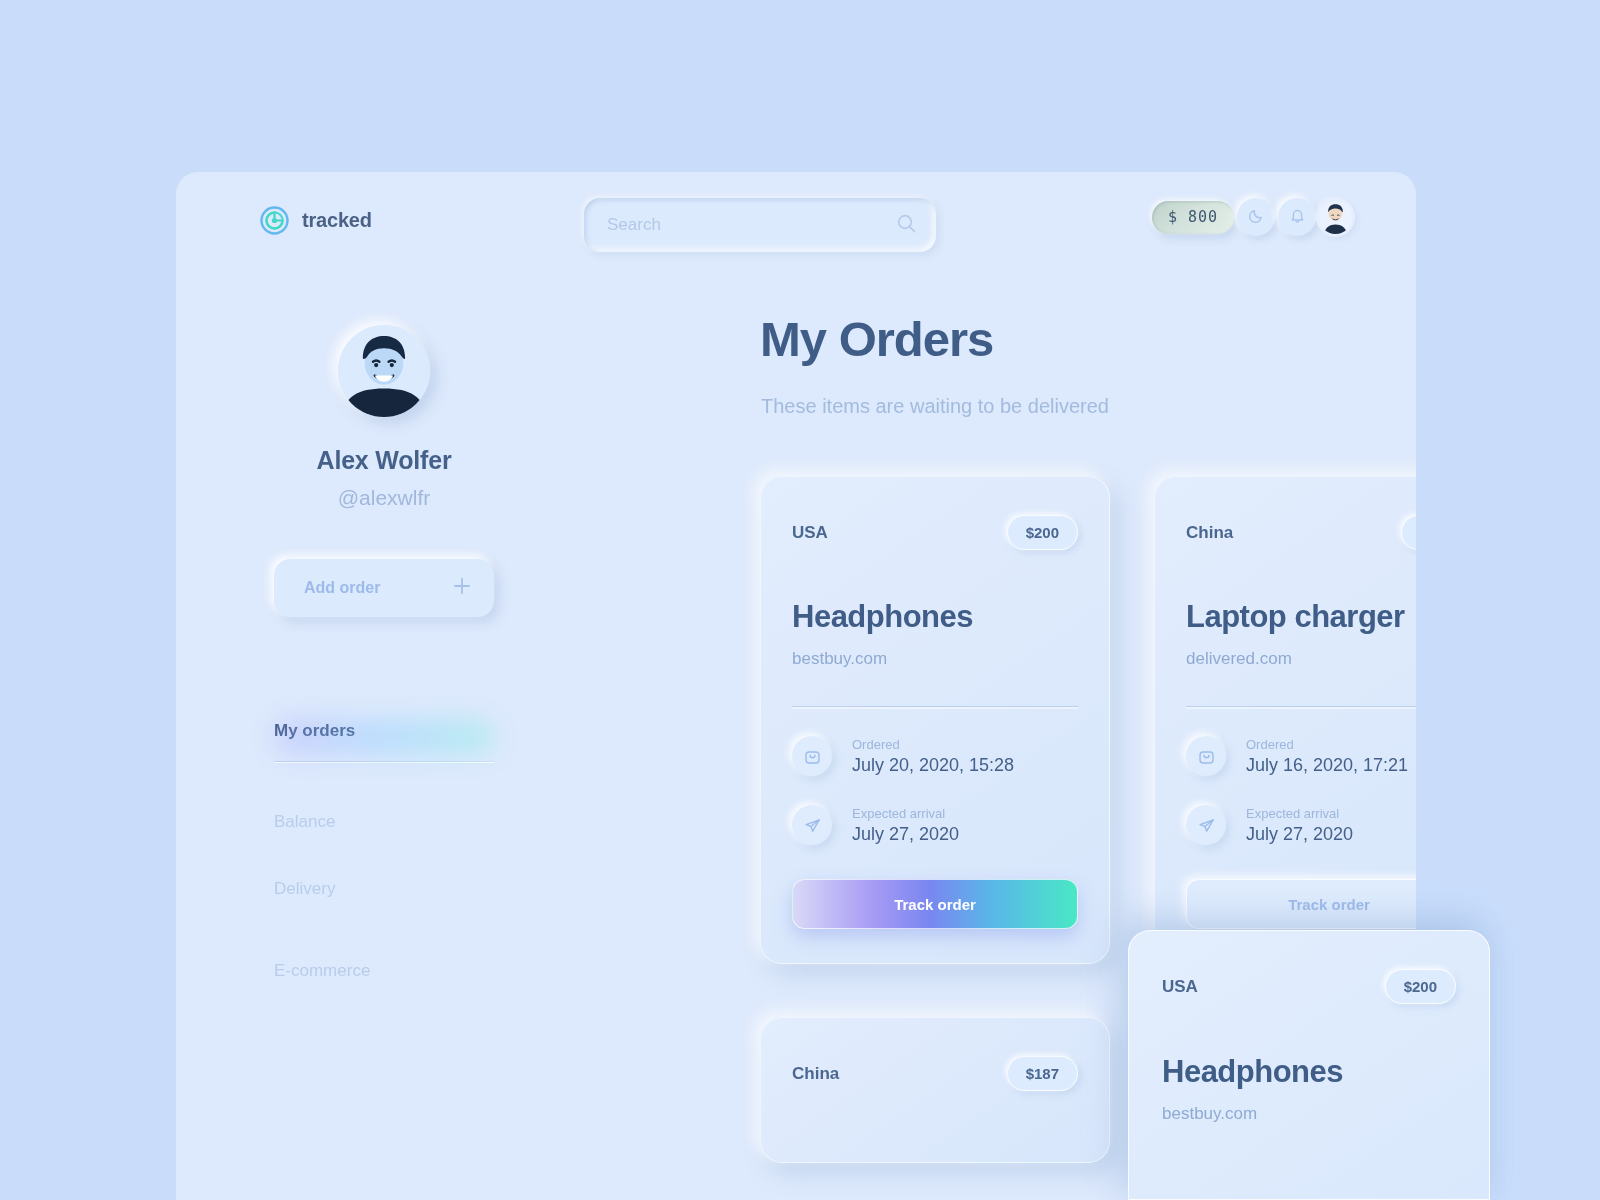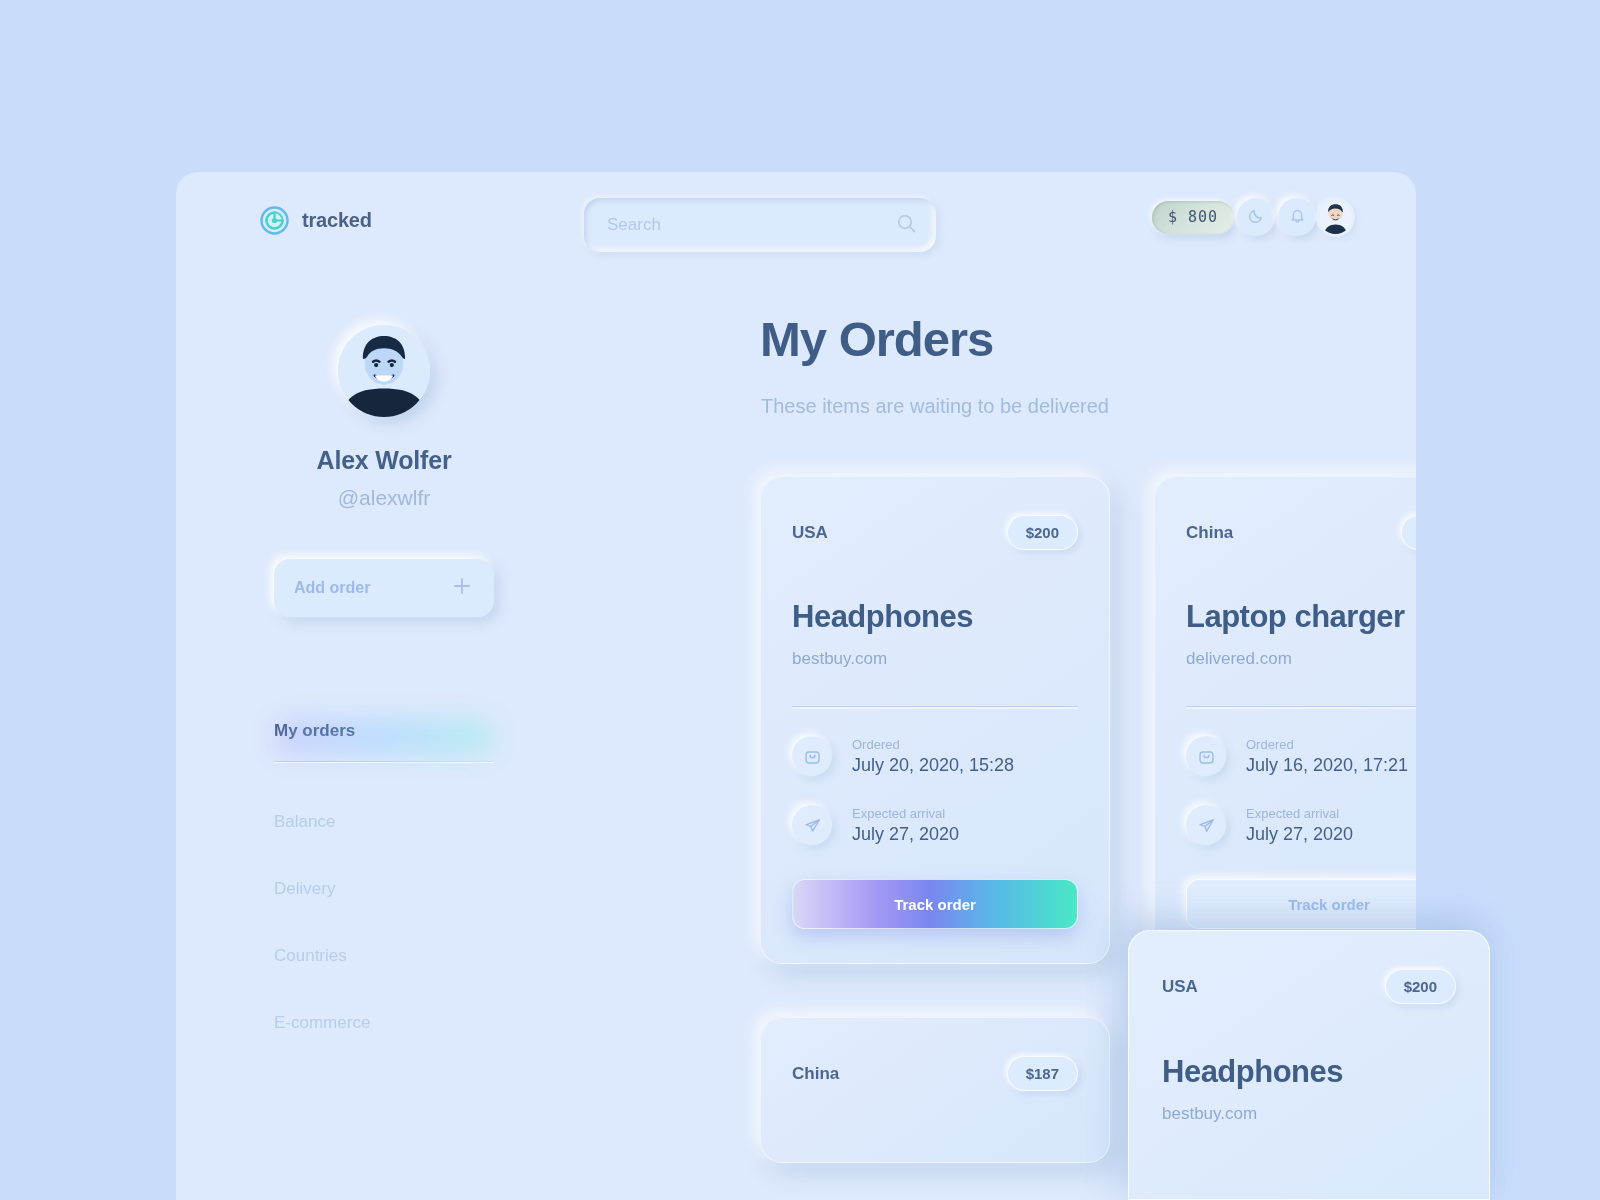--- a/index.html
+++ b/index.html
@@ -107,21 +107,21 @@
   .profile-handle {
     margin-top: 11px; font-size: 21px; color: #9fb8dc;
   }
   .add-order {
     margin: 49px auto 0; width: 220px; height: 58px;
     border-radius: 16px; background: #dceafd; border: 0; cursor: pointer;
     box-shadow:
       -4px -4px 9px rgba(255,255,255,.92),
       5px 5px 12px rgba(148,176,214,.35);
     display: flex; align-items: center; justify-content: space-between;
-    padding: 0 22px 0 20px;
+    padding: 0 22px 0 30px;
     font-family: inherit; font-size: 16px; font-weight: 700; color: #9dbaea;
   }
   .add-glow {
     position: absolute; left: 98px; top: 448px;
     width: 220px; height: 34px; border-radius: 20px;
     background: linear-gradient(90deg, rgba(170,160,255,.45), rgba(120,200,255,.45), rgba(110,240,220,.45));
     filter: blur(13px); opacity: .8;
   }
   .nav { margin: 88px auto 0; width: 220px; }
   .nav-item {
@@ -326,23 +326,20 @@
       </div>
       <div class="nav-sep"></div>
       <div class="nav-item">
         <span>Balance</span>
       </div>
       <div style="height:15px"></div>
       <div class="nav-item">
         <span>Delivery</span>
       </div>
       <div style="height:15px"></div>
-      <div class="nav-item">
-        <span>Countries</span>
-      </div>
       <div style="height:15px"></div>
       <div class="nav-item">
         <span>E-commerce</span>
       </div>
     </div>
   </div>
 
   <div class="main">
     <div class="page-title">My Orders</div>
     <div class="page-sub">These items are waiting to be delivered</div>

